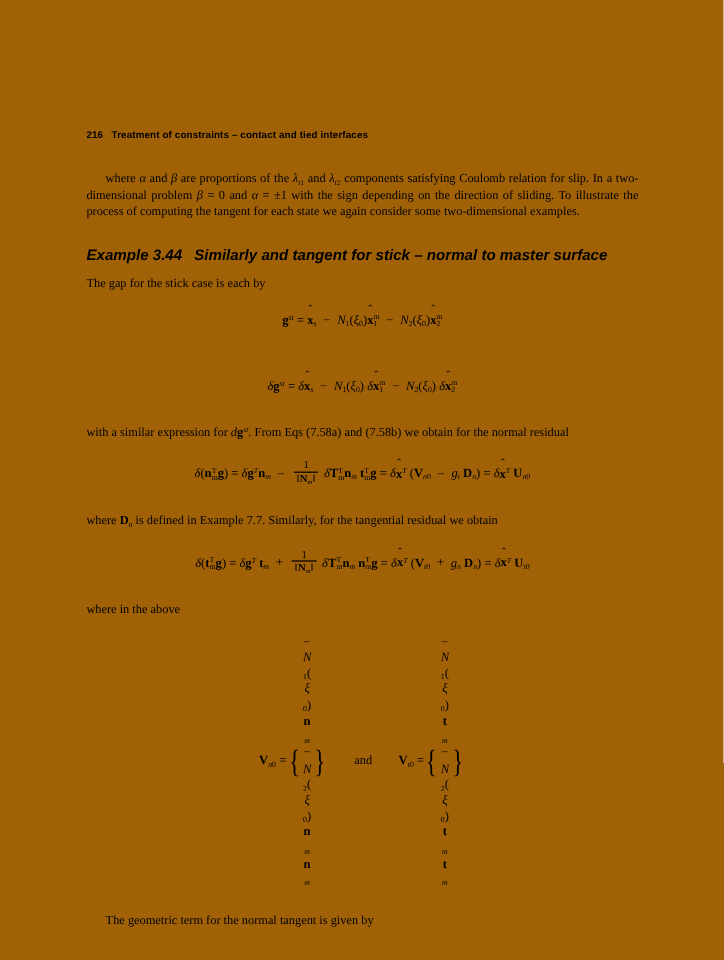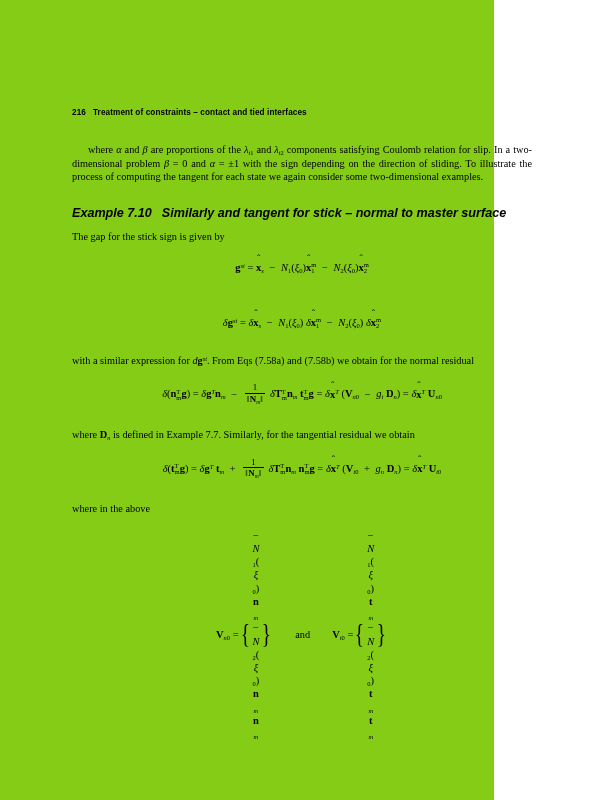--- a/index.html
+++ b/index.html
@@ -11,23 +11,23 @@
     width: 603px;
     height: 800px;
     font-family: "Liberation Serif", serif;
     color: #000000;
     position: relative;
     overflow: hidden;
   }
   .page {
     position: absolute;
     left: 0; top: 0;
-    width: 494px;
+    width: 603px;
     height: 800px;
-    background: #84cc16;
+    background: #a16207;
   }
   .content {
     position: absolute;
     left: 72px;
     top: 108px;
     width: 460px;
   }
   .runhead {
     font-family: "Liberation Sans", sans-serif;
     font-size: 8.2px;
@@ -154,24 +154,24 @@
     <p class="body indent">
       where <span class="italic">α</span> and <span class="italic">β</span> are proportions of the <span class="italic">λ</span><sub class="italic">t</sub><sub>1</sub> and <span class="italic">λ</span><sub class="italic">t</sub><sub>2</sub> components satisfying Coulomb
       relation for slip. In a two-dimensional problem <span class="italic">β</span> = 0 and <span class="italic">α</span> = ±1 with the sign
       depending on the direction of sliding. To illustrate the process of computing the tangent
       for each state we again consider some two-dimensional examples.
     </p>
 
     <div class="gap-lg"></div>
 
     <div class="example-head">
-      <span class="label">Example 7.10</span><span>Similarly and tangent for stick – normal to master surface</span>
-    </div>
-
-    <p class="body">The gap for the stick sign is given by</p>
+      <span class="label">Example 3.44</span><span>Similarly and tangent for stick – normal to master surface</span>
+    </div>
+
+    <p class="body">The gap for the stick case is each by</p>
 
     <div class="gap-md"></div>
 
     <div class="eq mathline">
       <span class="bold">g</span><sup class="italic">st</sup> = <span class="hat-wrap"><span class="hat">ˆ</span><span class="bold">x</span></span><sub class="italic">s</sub> <span class="op">−</span> <span class="italic">N</span><sub>1</sub>(<span class="italic">ξ</span><sub>0</sub>)<span class="hat-wrap"><span class="hat">ˆ</span><span class="bold">x</span></span><span class="subsup"><i>m</i><i>1</i></span> <span class="op">−</span> <span class="italic">N</span><sub>2</sub>(<span class="italic">ξ</span><sub>0</sub>)<span class="hat-wrap"><span class="hat">ˆ</span><span class="bold">x</span></span><span class="subsup"><i>m</i><i>2</i></span>
     </div>
 
     <div class="gap-lg"></div>
 
 
@@ -237,17 +237,18 @@
             <span>−<span class="italic">N</span><sub>2</sub>(<span class="italic">ξ</span><sub>0</sub>) <span class="bold">t</span><sub class="italic">m</sub></span>
             <span><span class="bold">t</span><sub class="italic">m</sub></span>
           </span>
           <span class="brace">}</span>
         </span>
       </span>
     </div>
 
     <div class="gap-lg"></div>
 
+    <p class="body indent">The geometric term for the normal tangent is given by</p>
 
     <div class="gap-md"></div>
 
   </div>
 </div>
 
 </body></html>

